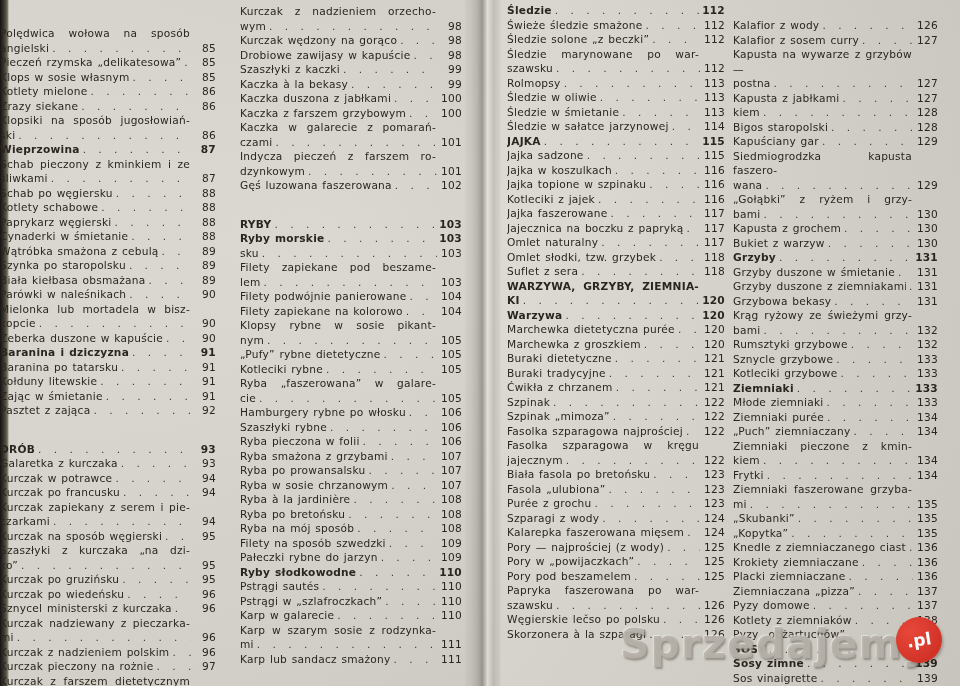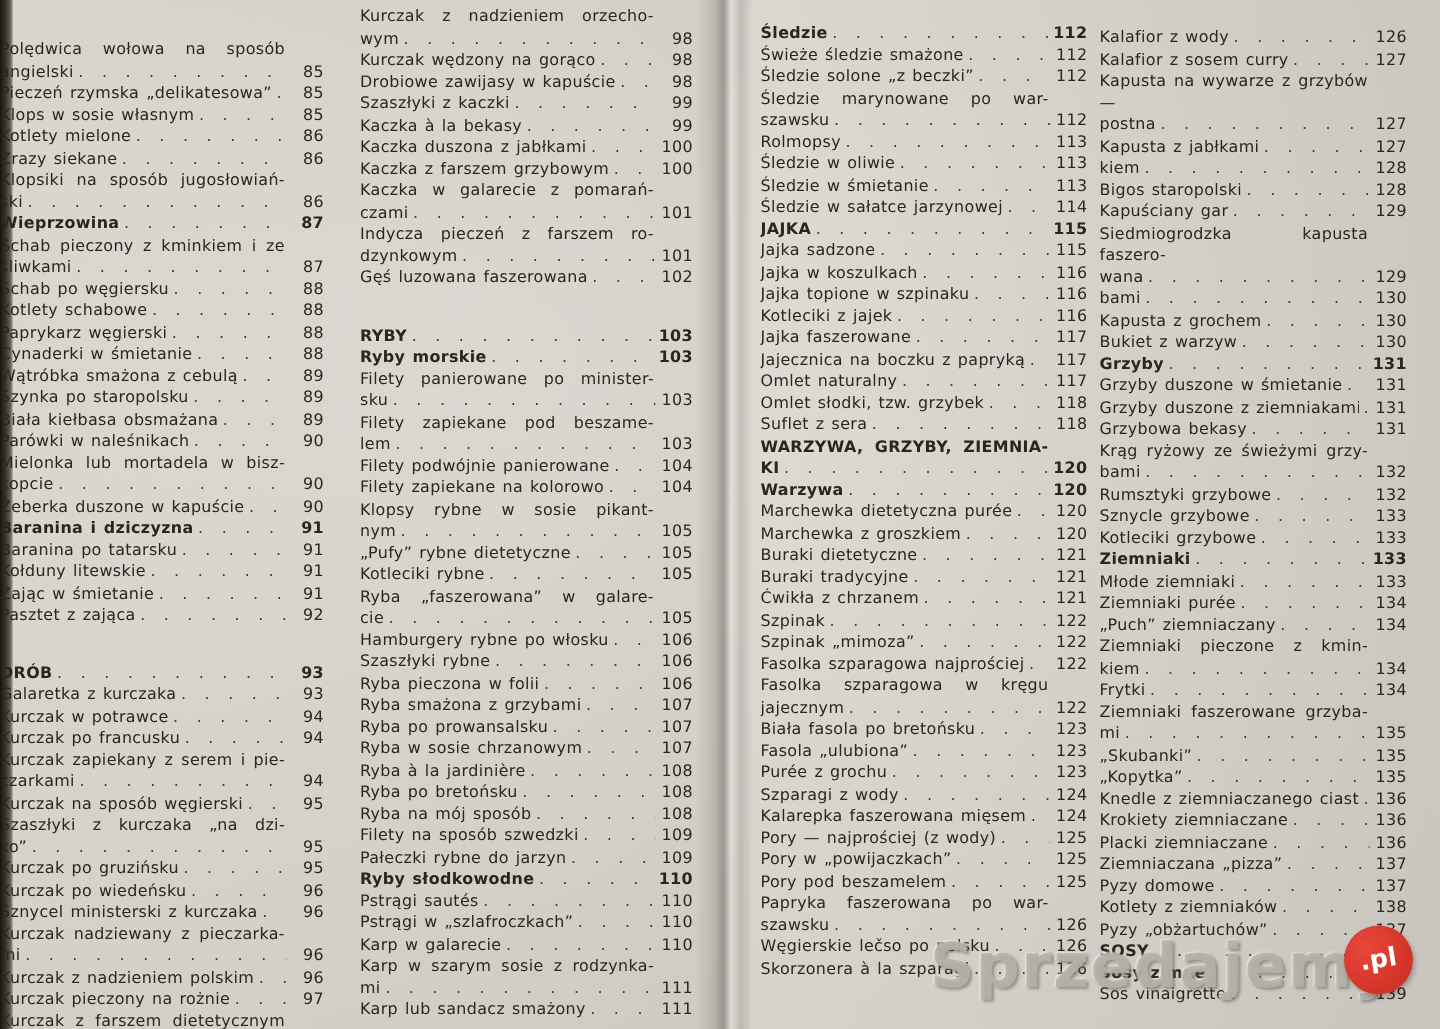--- a/index.html
+++ b/index.html
@@ -18,21 +18,21 @@
   .page-right{position:absolute;left:500px;top:0;width:460px;height:686px;background:linear-gradient(90deg,rgba(255,255,255,0.08),rgba(0,0,0,0.03));}
   .left-edge{position:absolute;left:0;top:0;bottom:0;width:9px;
     background:linear-gradient(90deg,#161412 0%,#3c3831 45%,#6b6459 80%,rgba(107,100,89,0) 100%);}
   .gutter{position:absolute;left:464px;top:0;bottom:0;width:38px;
     background:linear-gradient(90deg,
       rgba(0,0,0,0) 0%, rgba(62,56,48,0.20) 34%, rgba(40,35,28,0.34) 48%,
       rgba(255,255,255,0.22) 62%, rgba(0,0,0,0.10) 78%, rgba(0,0,0,0) 100%);}
   .col{position:absolute;top:0;}
   #col0{left:0;width:216px;padding-top:26px;}
   #col1{left:240px;width:222px;padding-top:4px;}
-  #col2{left:507px;width:218px;padding-top:15px;}
+  #col2{left:507px;width:218px;padding-top:3px;}
   #col3{left:733px;width:205px;padding-top:18px;}
   .entry{line-height:14.5px;}
   .entry.gap{margin-top:24px;}
   .entry.bold .label,.entry.bold .just,.entry.bold .num{font-weight:bold;}
   .line{display:flex;align-items:baseline;}
   .label{white-space:nowrap;overflow:hidden;}
   .leaders{flex:1;overflow:hidden;white-space:nowrap;margin:0 3px;color:#3d382f;min-width:4px;}
   .leaders::after{content:". . . . . . . . . . . . . . . . . . . . . . . . .";letter-spacing:3px;word-spacing:3px;}
   .num{min-width:22px;text-align:right;white-space:nowrap;}
   .just{text-align:justify;text-align-last:justify;padding-right:26px;}
@@ -411,21 +411,20 @@
       </div>
     </div>
     <div class="entry bold">
       <div class="line">
         <span class="label">Ryby morskie</span>
         <span class="leaders"></span>
         <span class="num">103</span>
       </div>
     </div>
     <div class="entry">
-      <div class="just">Filety panierowane po minister-</div>
       <div class="line">
         <span class="label">sku</span>
         <span class="leaders"></span>
         <span class="num">103</span>
       </div>
     </div>
     <div class="entry">
       <div class="just">Filety zapiekane pod beszame-</div>
       <div class="line">
         <span class="label">lem</span>
@@ -937,20 +936,21 @@
     </div>
     <div class="entry">
       <div class="just">Siedmiogrodzka kapusta faszero-</div>
       <div class="line">
         <span class="label">wana</span>
         <span class="leaders"></span>
         <span class="num">129</span>
       </div>
     </div>
     <div class="entry">
+      <div class="just">„Gołąbki” z ryżem i grzy-</div>
       <div class="line">
         <span class="label">bami</span>
         <span class="leaders"></span>
         <span class="num">130</span>
       </div>
     </div>
     <div class="entry">
       <div class="line">
         <span class="label">Kapusta z grochem</span>
         <span class="leaders"></span>

